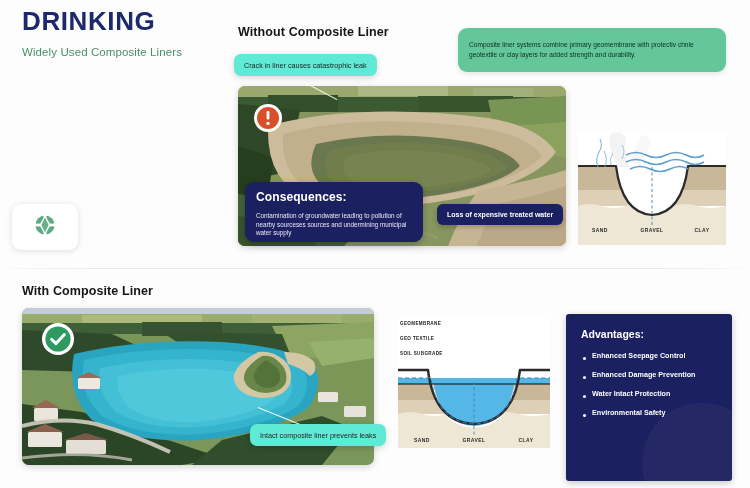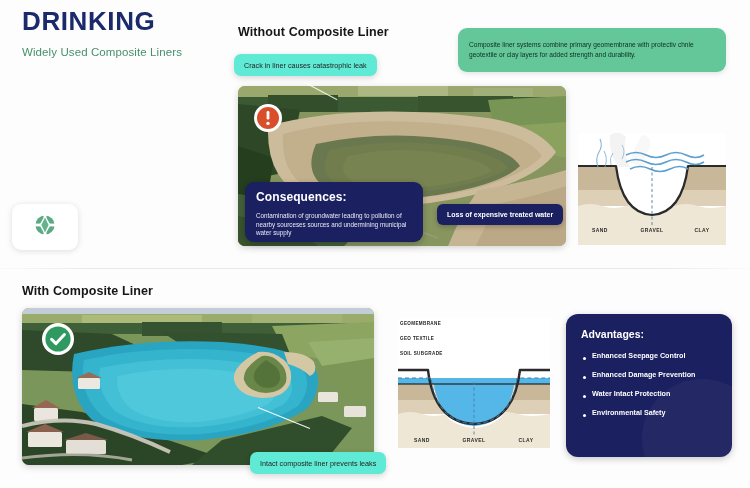--- a/index.html
+++ b/index.html
@@ -51,21 +51,21 @@
 
   
   .pill{
     position:absolute;background:#5eead4;border-radius:7px;
     box-shadow:0 2px 6px rgba(0,0,0,0.16);
     display:flex;align-items:center;justify-content:center;
     font-size:7.2px;color:#242424;padding:0 10px;box-sizing:border-box;
     white-space:nowrap;
   }
   #pill-crack{left:234px;top:54px;height:22px;}
-  #pill-intact{left:250px;top:424px;height:22px;margin-top:28px;}
+  #pill-intact{left:250px;top:424px;height:22px;}
 
   
   .navy-pill{
     position:absolute;background:#1b2060;border-radius:6px;
     display:flex;align-items:center;justify-content:center;
     font-size:7px;color:#ffffff;font-weight:bold;padding:0 10px;
     box-sizing:border-box;white-space:nowrap;
     box-shadow:0 2px 5px rgba(0,0,0,0.22);
   }
   #pill-loss{left:437px;top:204px;height:21px;}
@@ -82,22 +82,22 @@
   .consequences{
     position:absolute;left:245px;top:182px;width:178px;height:60px;
     background:#1b2060;border-radius:9px;padding:8px 11px;box-sizing:border-box;
     box-shadow:0 2px 6px rgba(0,0,0,0.25);
   }
   .consequences h3{margin:0 0 8px 0;font-size:12px;color:#ffffff;font-weight:bold;letter-spacing:0.1px;}
   .consequences p{margin:0;font-size:6.3px;line-height:8.6px;color:#e8eaf4;}
 
   
   .advantages{
-    position:absolute;left:566px;top:314px;width:166px;height:143px;
-    background:#1b2060;border-radius:12px;padding:14px 15px;box-sizing:border-box;
+    position:absolute;left:566px;top:314px;width:166px;height:167px;
+    background:#1b2060;border-radius:3px;padding:14px 15px;box-sizing:border-box;
     box-shadow:0 2px 7px rgba(0,0,0,0.22);overflow:hidden;
   }
   .advantages::after{
     content:"";position:absolute;right:-30px;bottom:-42px;width:120px;height:120px;
     border-radius:50%;background:rgba(255,255,255,0.045);
   }
   .advantages h3{margin:0 0 11px 0;font-size:10.5px;color:#ffffff;font-weight:bold;}
   .adv-item{display:flex;align-items:center;margin-bottom:9px;position:relative;z-index:2;}
   .adv-dot{width:3px;height:3px;border-radius:50%;background:#ffffff;margin:4px 6px 0 2px;flex:none;}
   .adv-text{font-size:7.2px;color:#ffffff;font-weight:bold;line-height:10px;}

